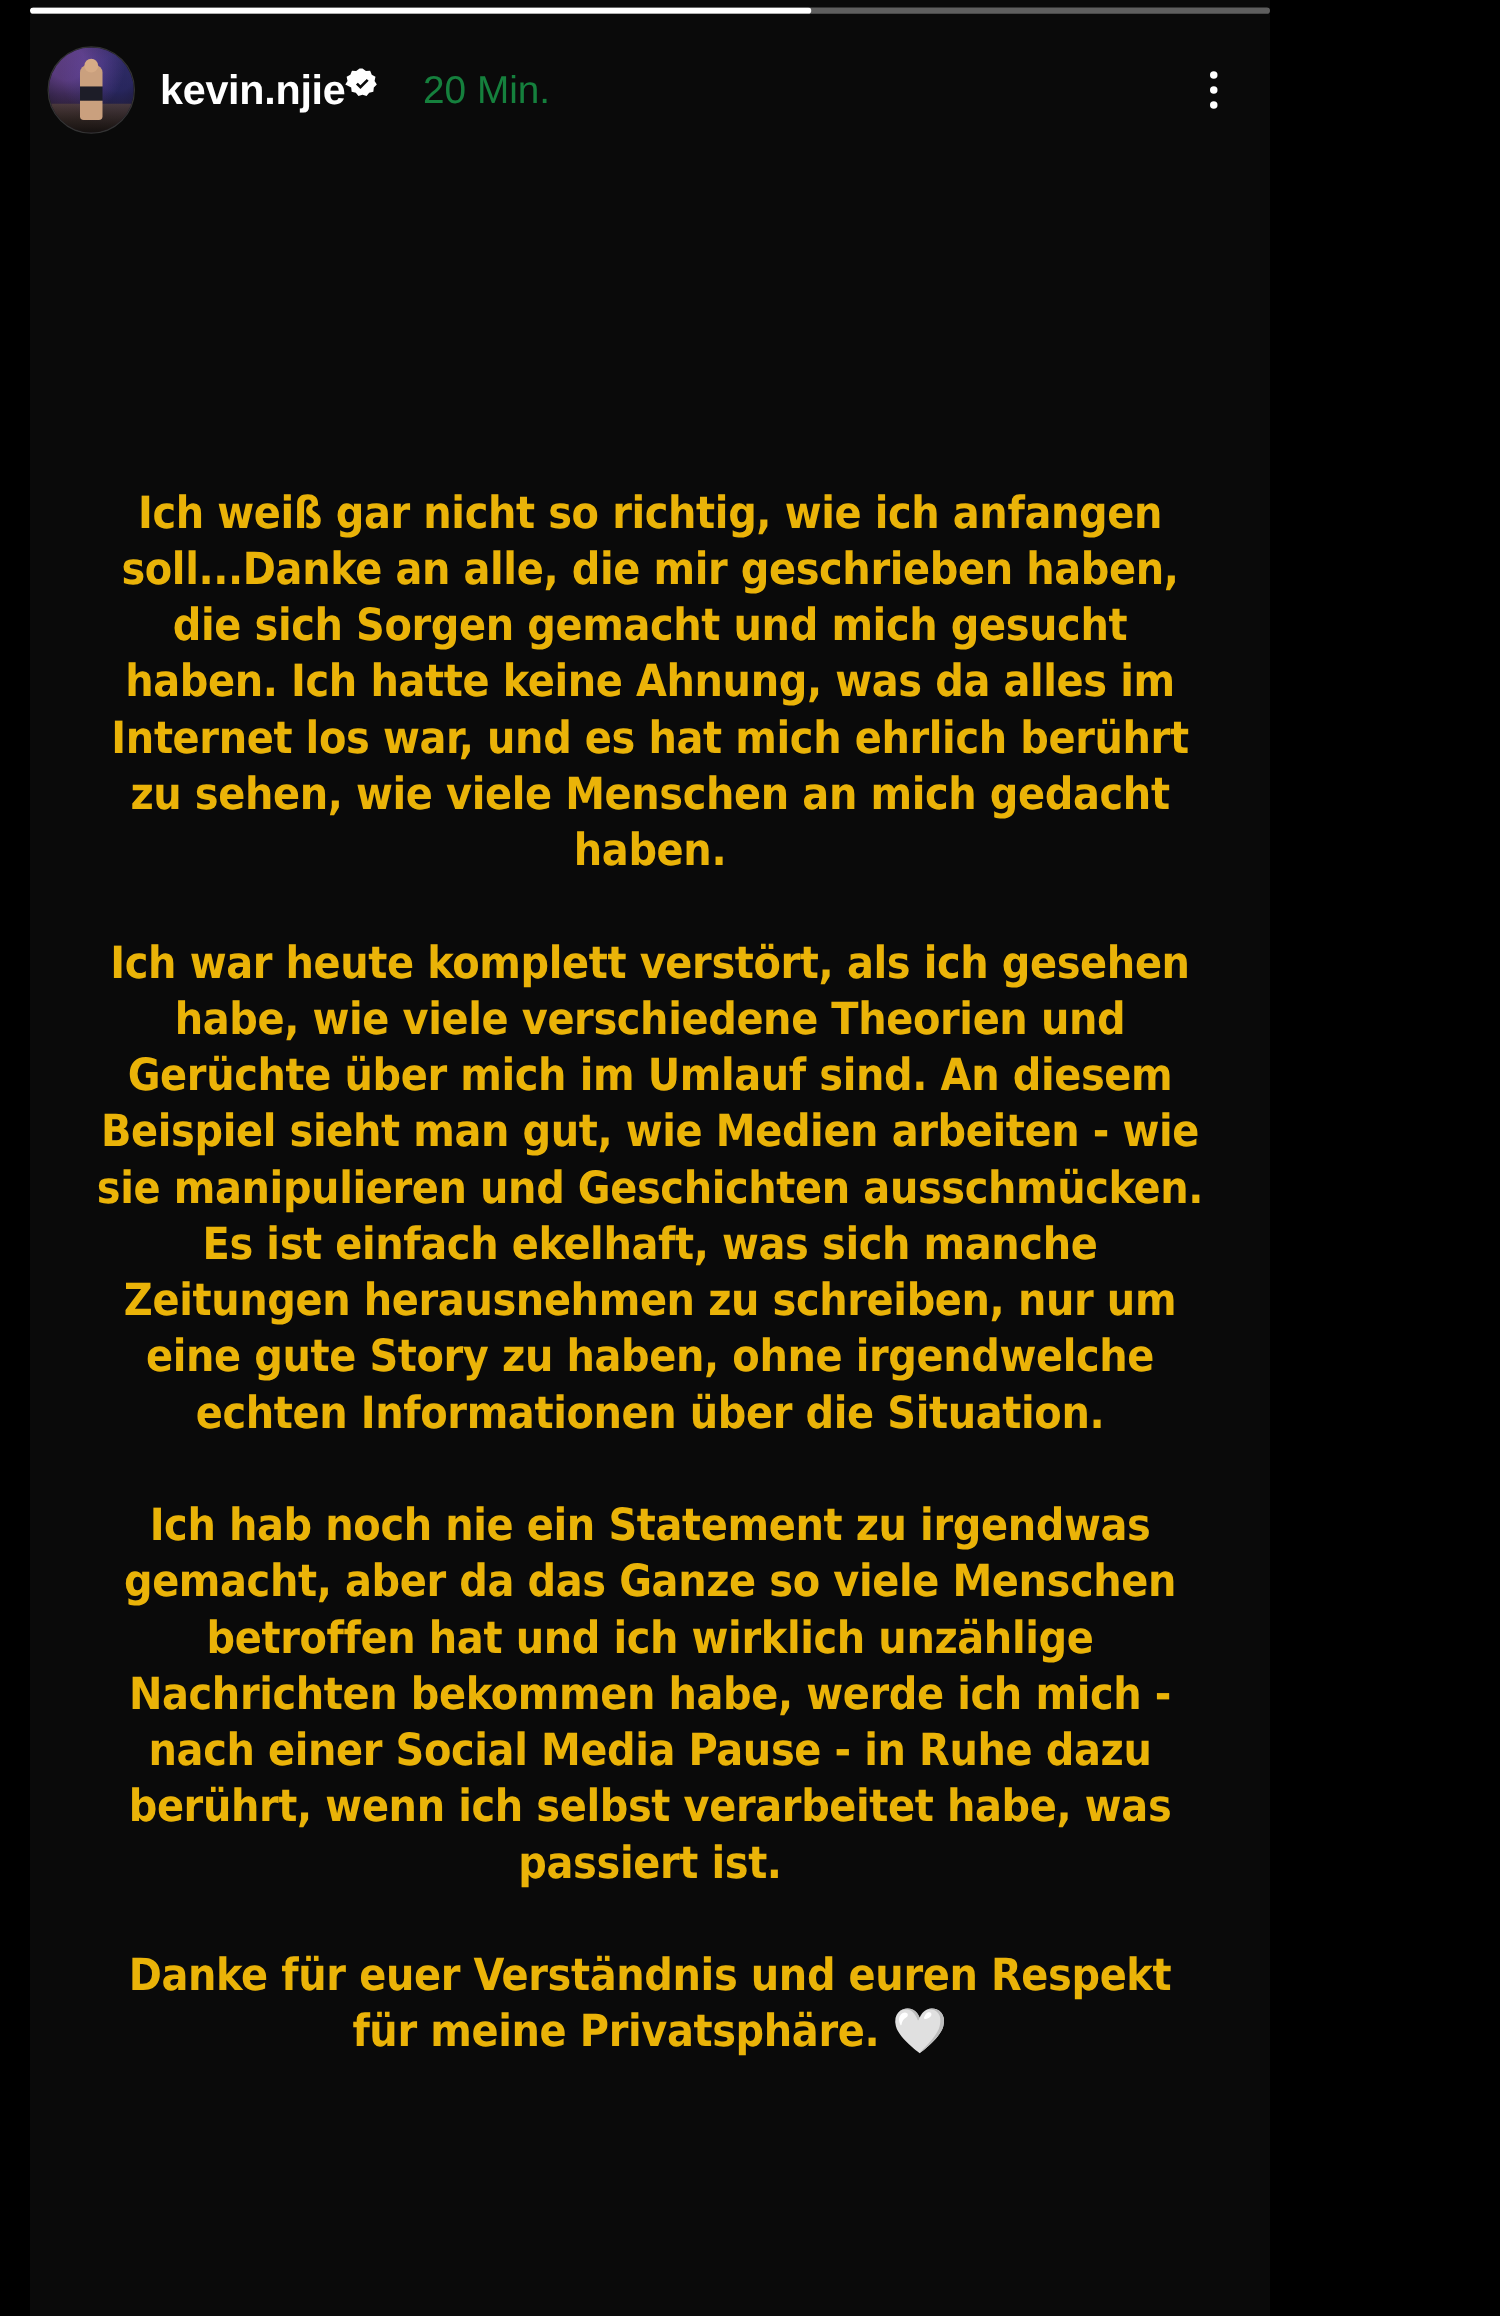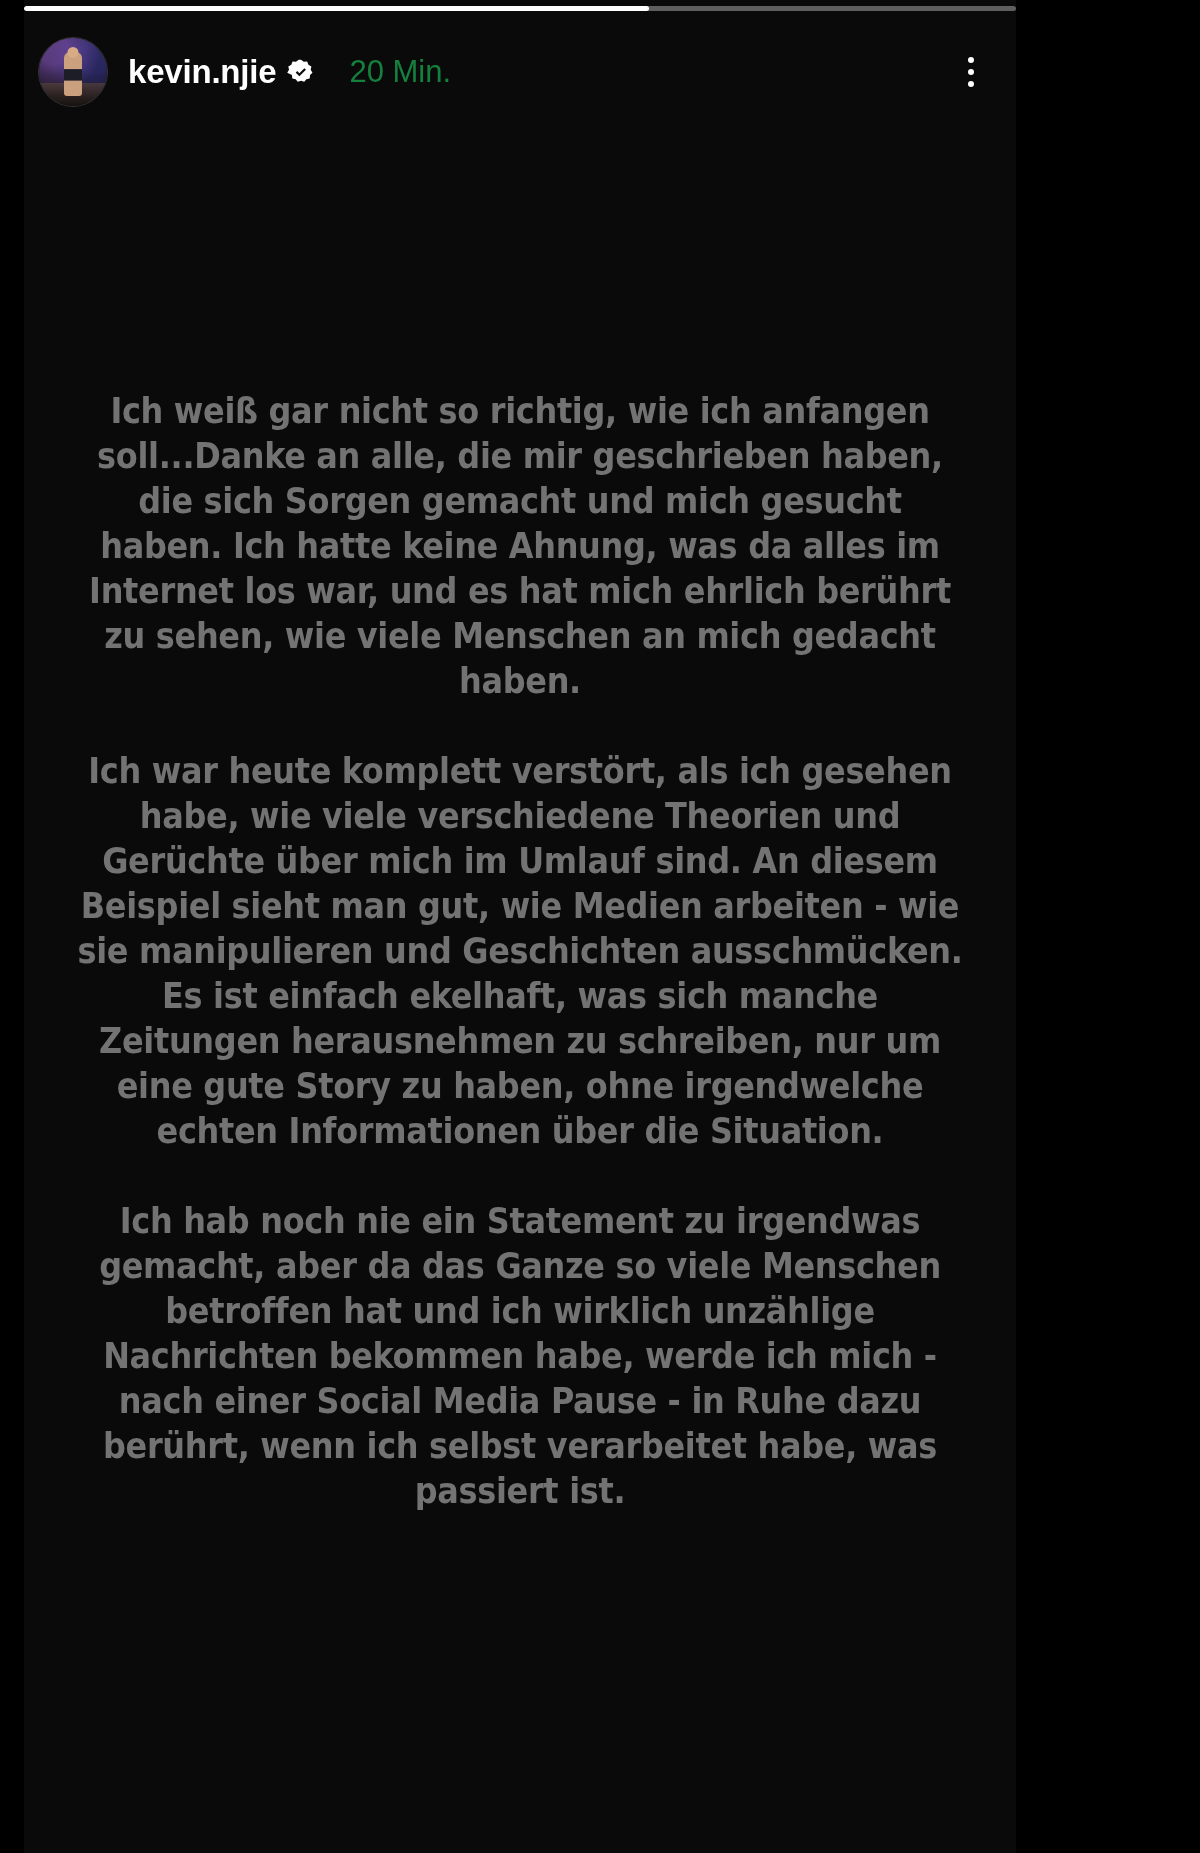--- a/index.html
+++ b/index.html
@@ -102,23 +102,22 @@
     top: 13%;
     transform: translateX(-50%);
     width: 11px;
     height: 11px;
     border-radius: 50%;
     background: #d6ab86;
   }
 
   .username-wrap {
     display: flex;
-    align-items: center;
+    align-items: flex-start;
     margin-left: 20px;
-    gap: 11px;
   }
   .username {
     color: #ffffff;
     font-size: 33px;
     font-weight: 700;
     letter-spacing: -0.2px;
     white-space: nowrap;
   }
   .verified {
     width: 28px;
@@ -149,21 +148,21 @@
     border-radius: 50%;
     background: #fff;
   }
 
   
   .story-text {
     position: absolute;
     left: 50px;
     top: 388px;
     width: 892px;
-    color: #737373;
+    color: #eab308;
     text-align: center;
     font-family: "DejaVu Sans Condensed", "Liberation Sans Narrow", "Liberation Sans", sans-serif;
     font-size: 35.5px;
     line-height: 45px;
     font-weight: 600;
     letter-spacing: -0.3px;
   }
   .story-text p {
     margin: 0 0 45px 0;
     white-space: pre-wrap;
@@ -204,16 +203,17 @@
         <i></i>
         <i></i>
         <i></i>
       </div>
     </div>
 
     <div class="story-text">
       <p>Ich weiß gar nicht so richtig, wie ich anfangen soll...Danke an alle, die mir geschrieben haben, die sich Sorgen gemacht und mich gesucht haben. Ich hatte keine Ahnung, was da alles im Internet los war, und es hat mich ehrlich berührt zu sehen, wie viele Menschen an mich gedacht haben.</p>
       <p>Ich war heute komplett verstört, als ich gesehen habe, wie viele verschiedene Theorien und Gerüchte über mich im Umlauf sind. An diesem Beispiel sieht man gut, wie Medien arbeiten - wie sie manipulieren und Geschichten ausschmücken. Es ist einfach ekelhaft, was sich manche Zeitungen herausnehmen zu schreiben, nur um eine gute Story zu haben, ohne irgendwelche echten Informationen über die Situation.</p>
       <p>Ich hab noch nie ein Statement zu irgendwas gemacht, aber da das Ganze so viele Menschen betroffen hat und ich wirklich unzählige Nachrichten bekommen habe, werde ich mich - nach einer Social Media Pause - in Ruhe dazu berührt, wenn ich selbst verarbeitet habe, was passiert ist.</p>
+      <p>Danke für euer Verständnis und euren Respekt für meine Privatsphäre. 🤍</p>
     </div>
 
   </div>
 </div>
 
 </body></html>

